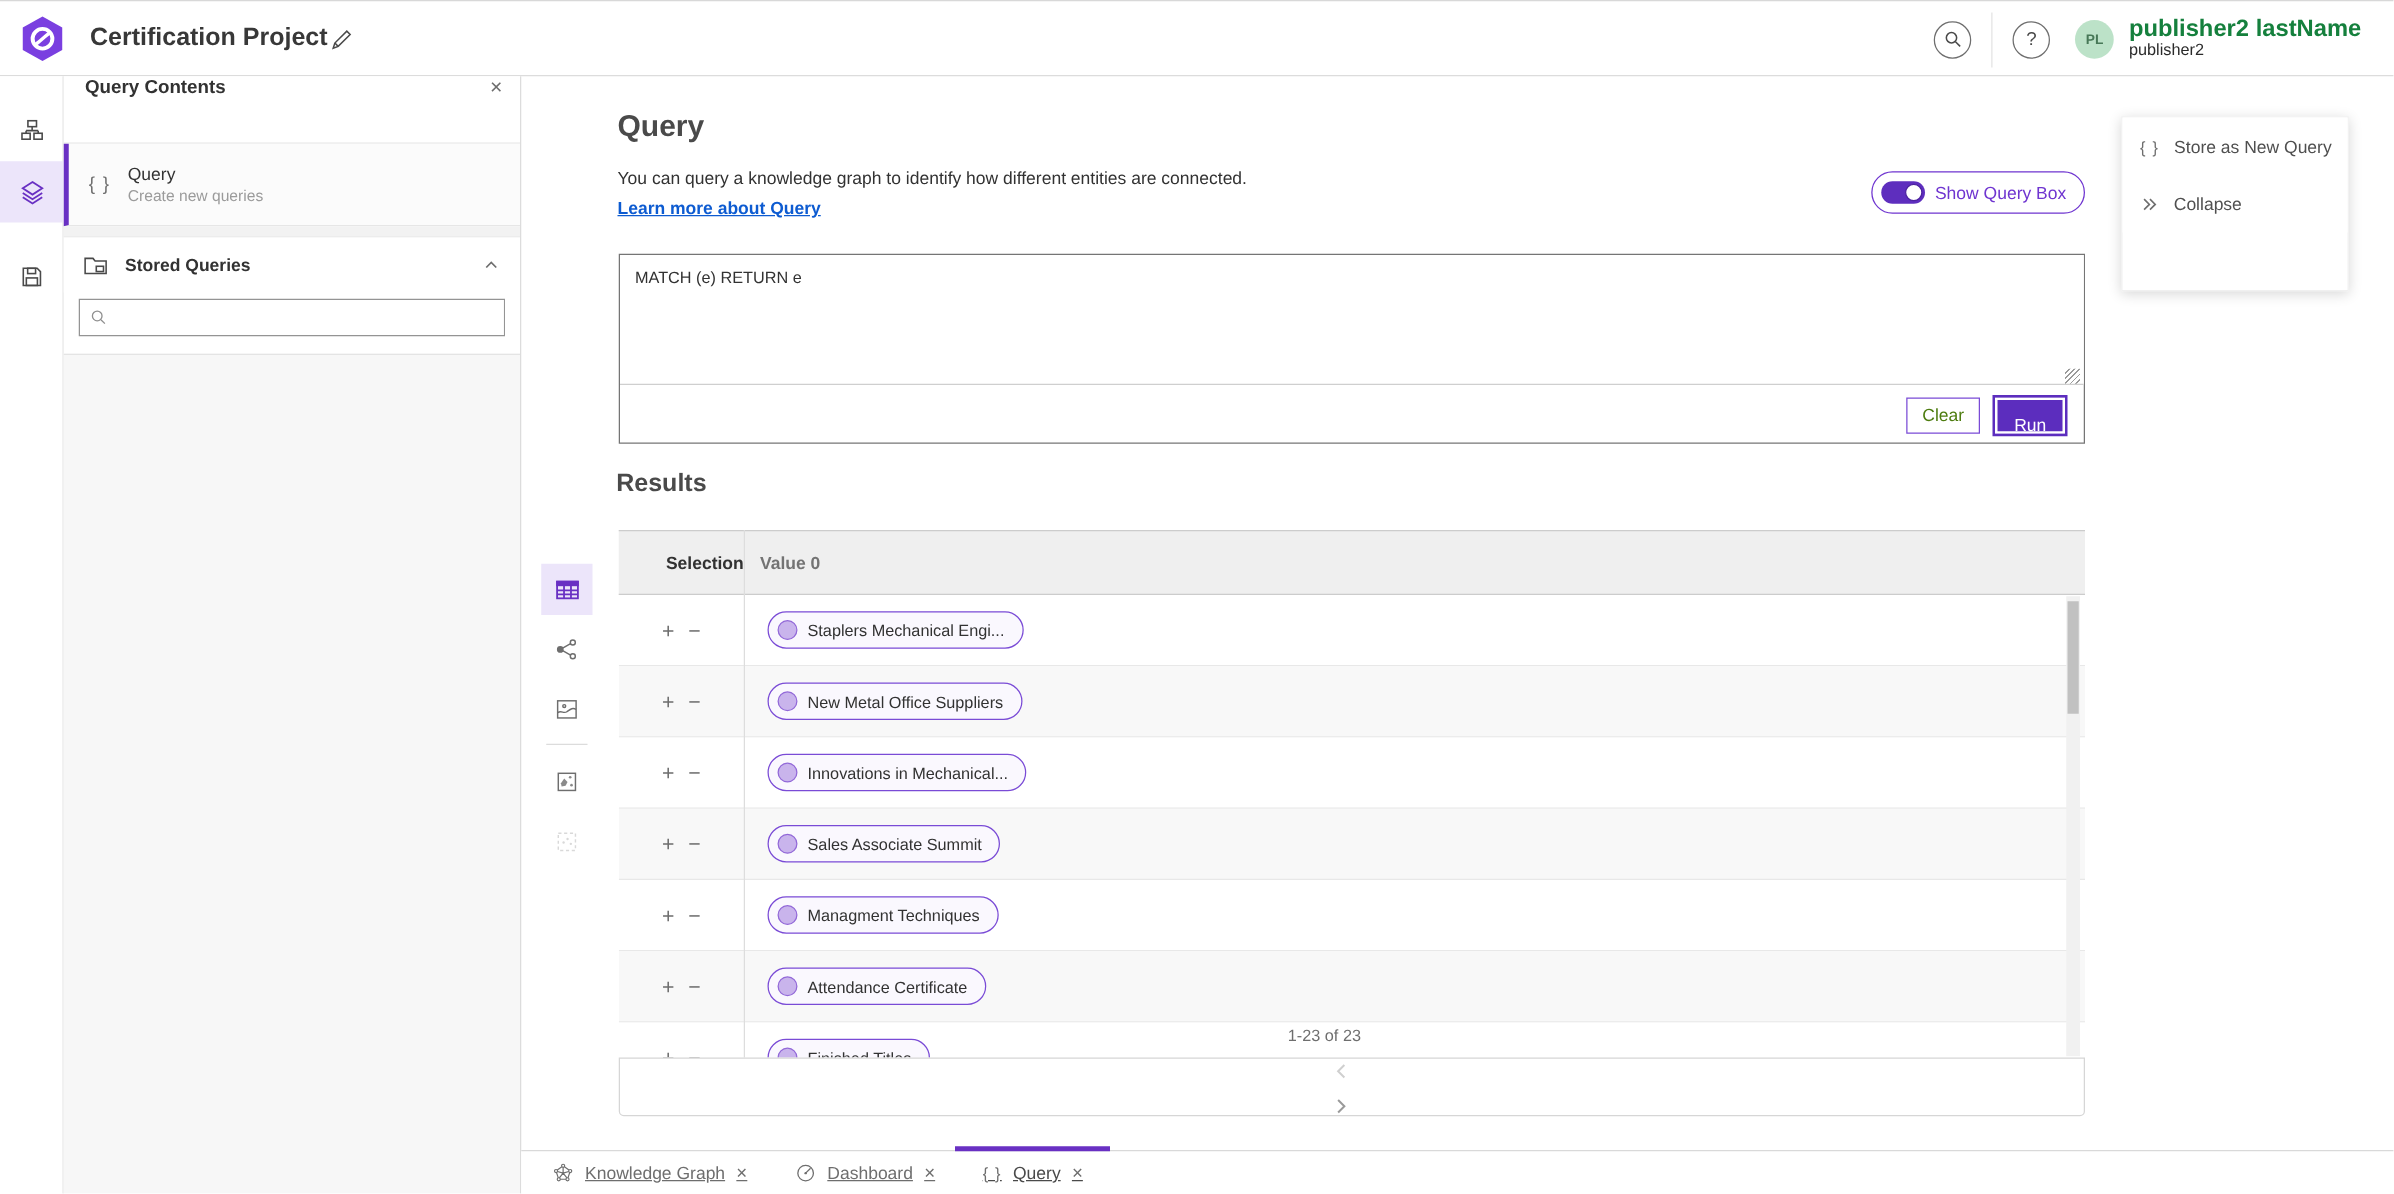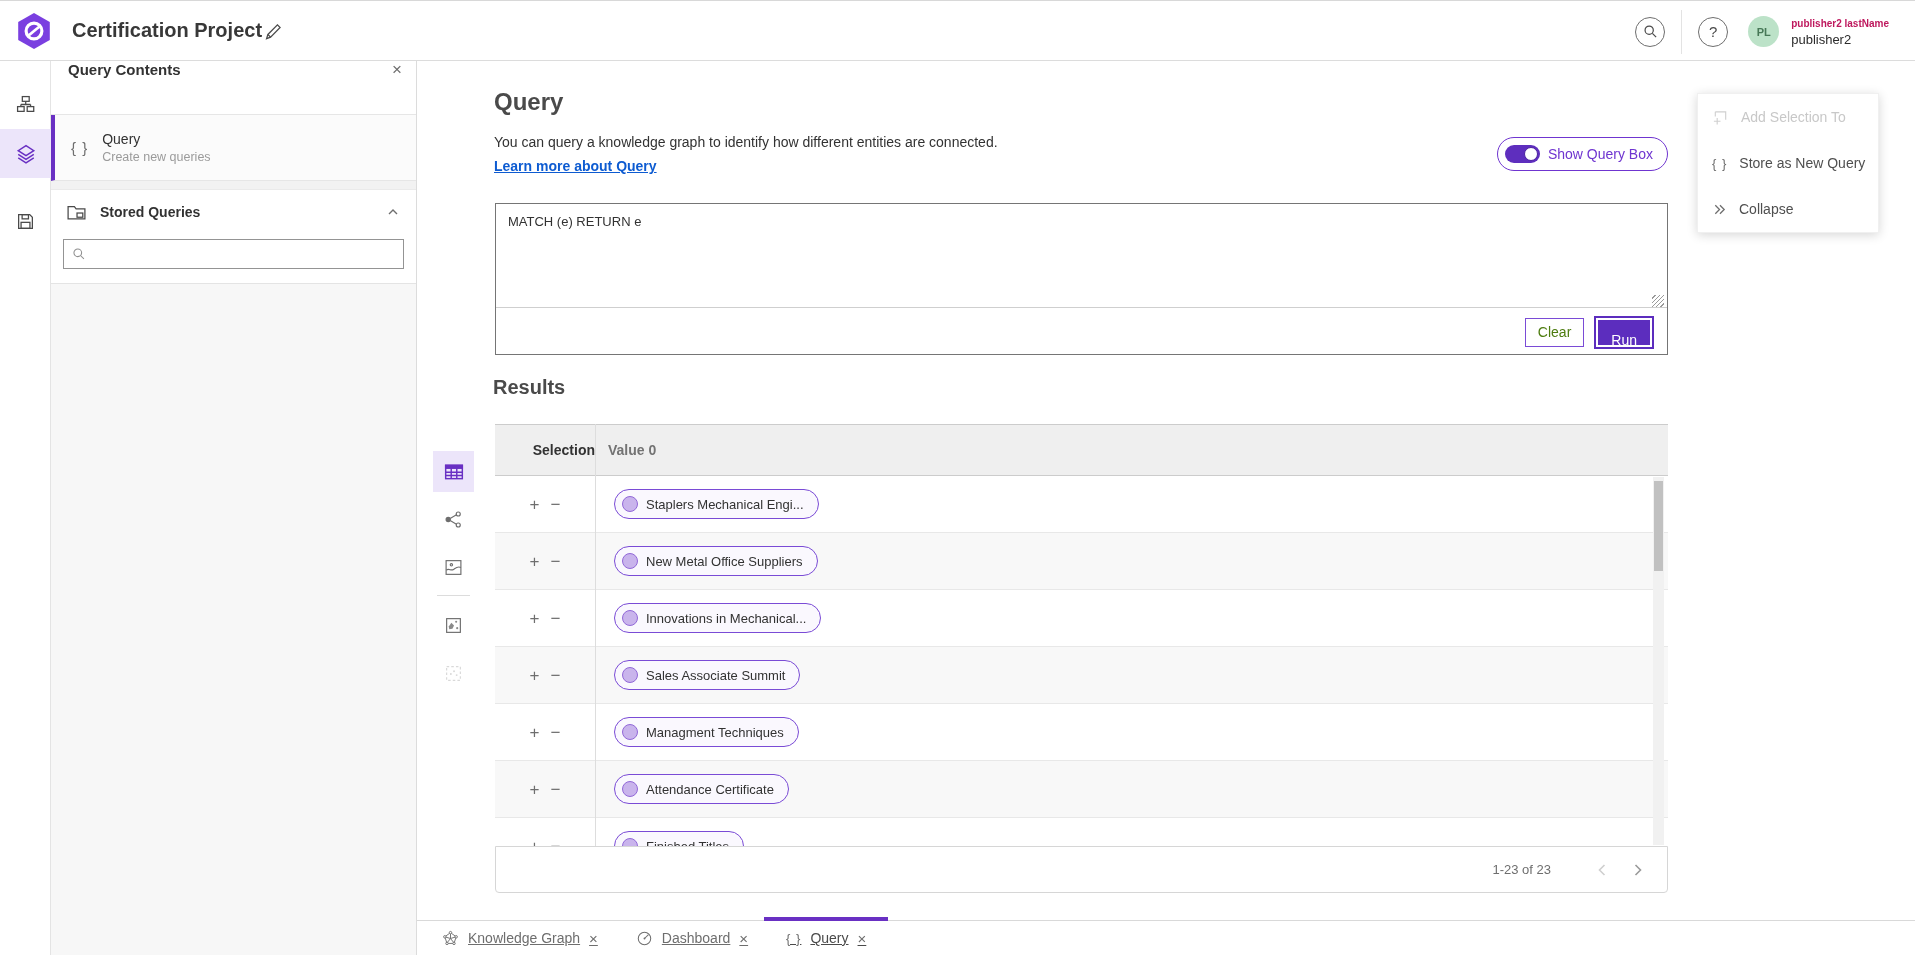--- a/index.html
+++ b/index.html
@@ -14,21 +14,21 @@
   .app-title { position:absolute; left:72px; top:18px; font-size:20px; font-weight:700; color:#383838; }
   .pencil-btn { position:absolute; left:263px; top:20px; width:22px; height:22px; color:#4a4a4a; cursor:pointer; background:none; border:none; }
   .tb-right { position:absolute; right:0; top:0; height:61px; display:flex; align-items:center; }
   .circle-btn { width:30px; height:30px; border-radius:50%; border:1px solid #6e6e6e; background:#fff;
                 display:flex; align-items:center; justify-content:center; color:#4a4a4a; cursor:pointer; }
   .tb-divider { width:1px; height:44px; background:#e3e3e3; margin:0 16px; }
   .help-btn { font-size:15px; color:#4a4a4a; }
   .avatar { width:31px; height:31px; border-radius:50%; background:#bce2c8; color:#477857;
             display:flex; align-items:center; justify-content:center; font-size:11px; font-weight:700; margin:0 12px 0 20px; }
   .user-block { margin-right:26px; line-height:16px; }
-  .user-name { font-size:10px; font-weight:700; color:#be185d; display:block; }
+  .user-name { font-size:19px; font-weight:700; color:#15803d; display:block; }
   .user-sub { font-size:13px; color:#2b2b2b; display:block; }
 
   
   .rail { position:absolute; left:0; top:61px; width:51px; height:894px; background:#fff; border-right:1px solid #e4e4e4; }
   .rail-btn { position:absolute; left:0; width:51px; height:49px; display:flex; align-items:center; justify-content:center;
               background:none; border:none; color:#4a4a4a; cursor:pointer; }
   .rail-btn.active { background:#ece5fa; color:#6930c3; }
 
   
   .panel { position:absolute; left:51px; top:61px; width:366px; height:894px; background:#fff; border-right:1px solid #dcdcdc; }
@@ -98,21 +98,21 @@
   .entity-pill { display:inline-flex; align-items:center; gap:8px; height:30px; padding:0 14px 0 7px;
                  border:1px solid #7a4bd6; border-radius:16px; background:#faf8fe; cursor:pointer; }
   .entity-dot { width:16px; height:16px; border-radius:50%; background:#c9b4ec; border:1px solid #9268d8; }
   .entity-label { font-size:13px; color:#323232; white-space:nowrap; }
   .col-divider { position:absolute; left:595px; top:424px; width:1px; height:422px; background:#dddddd; }
   .vscroll { position:absolute; left:1653px; top:477px; width:11px; height:368px; background:#f1f1f1; }
   .vthumb { position:absolute; left:1px; top:4px; width:9px; height:90px; background:#c1c1c1; }
 
   .pagination { position:absolute; left:495px; top:846px; width:1173px; height:47px; background:#fff;
                 border:1px solid #d6d6d6; border-radius:0 0 4px 4px; display:flex; align-items:center;
-                justify-content:flex-end; gap:14px; padding-right:18px; }
+                justify-content:flex-end; gap:14px; padding-right:18px;flex-direction:column; }
   .page-range { font-size:13px; color:#6e6e6e; margin-right:26px; }
   .page-btn { background:none; border:none; cursor:pointer; width:22px; height:22px; color:#9a9a9a;
               display:flex; align-items:center; justify-content:center; }
   .page-btn.disabled { color:#cfcfcf; cursor:default; }
 
   
   .ctx-menu { position:absolute; left:1697px; top:93px; width:182px; height:140px; background:#fff;
               box-shadow:0 2px 10px rgba(0,0,0,.16); border:1px solid #f0f0f0; z-index:5; }
   .ctx-item { height:46px; display:flex; align-items:center; gap:12px; padding-left:14px; font-size:14px;
               color:#4f4f4f; cursor:pointer; background:#fff; border:none; width:100%; text-align:left;
@@ -428,29 +428,20 @@
       </svg>
     </button>
     <button class="page-btn">
       <svg width="10" height="14" viewBox="0 0 10 14" fill="none" stroke="currentColor" stroke-width="1.6">
         <path d="M2.5 2 L7.5 7 L2.5 12"></path>
       </svg>
     </button>
   </div>
 
   <div class="ctx-menu">
-    <button class="ctx-item disabled">
-      <span class="icon">
-        <svg width="17" height="17" viewBox="0 0 18 18" fill="none" stroke="currentColor" stroke-width="1.2">
-          <path d="M3.5 3 H14.5 V11.5 M3.5 3 V8"></path>
-          <path d="M2 13 H9 M5.5 9.5 V16.5"></path>
-        </svg>
-      </span>
-      <span>Add Selection To</span>
-    </button>
     <button class="ctx-item">
       <span class="braces">{ }</span>
       <span>Store as New Query</span>
     </button>
     <button class="ctx-item">
       <span class="icon">
         <svg width="15" height="15" viewBox="0 0 16 16" fill="none" stroke="currentColor" stroke-width="1.4">
           <path d="M3.5 3.5 L8 8 L3.5 12.5"></path>
           <path d="M8.5 3.5 L13 8 L8.5 12.5"></path>
         </svg>

